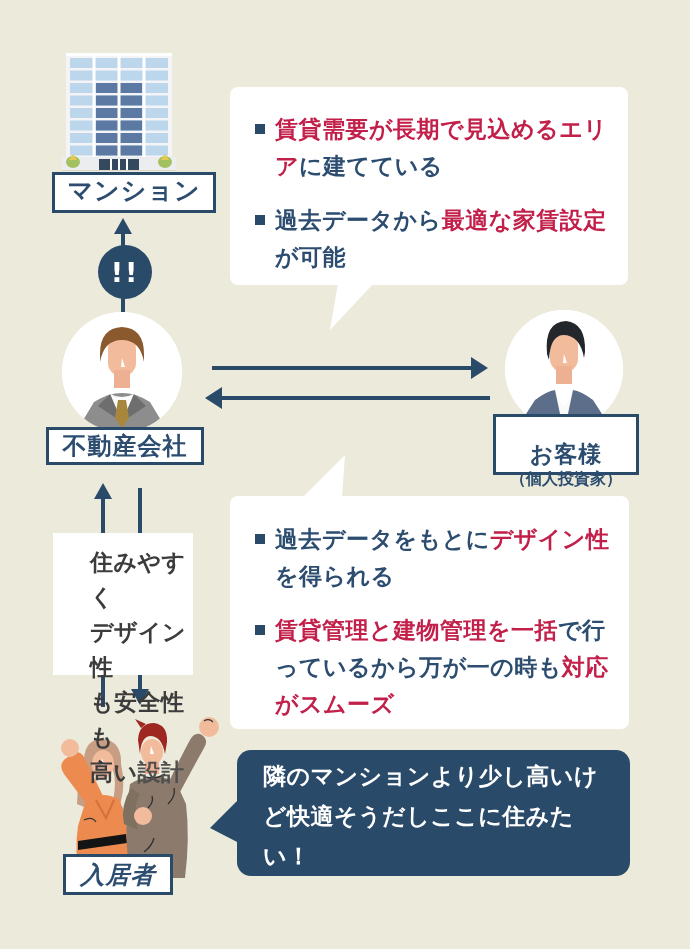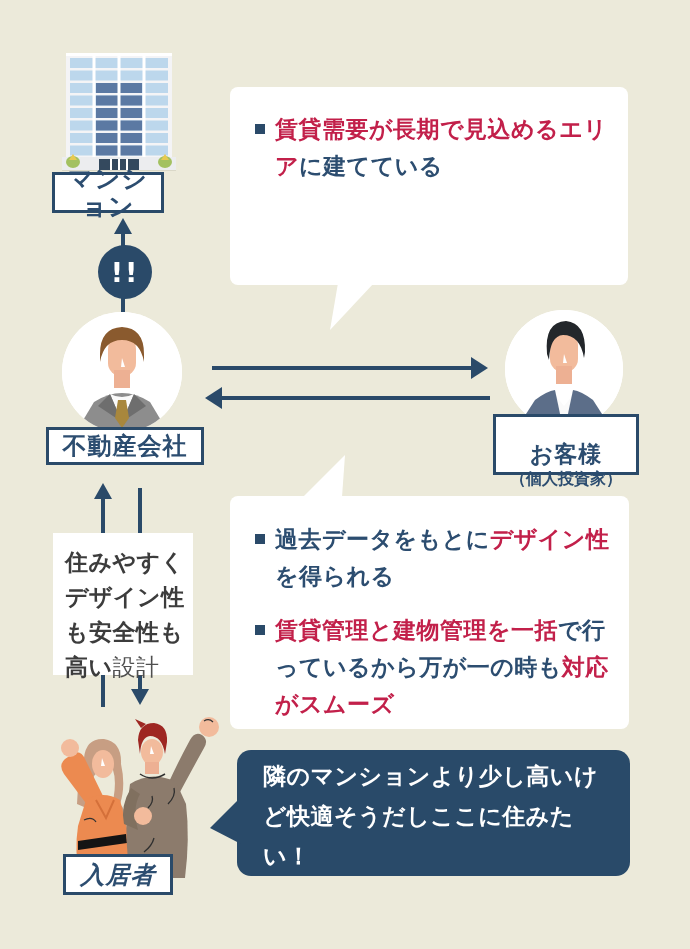--- a/index.html
+++ b/index.html
@@ -34,30 +34,30 @@
     display:flex;align-items:center;justify-content:center;z-index:2;}
 
   
   .bubble{position:absolute;background:#fff;border-radius:8px;z-index:4;}
   .bubble-tail{position:absolute;z-index:4;background:#fff;}
   .bubble-list{list-style:none;display:flex;flex-direction:column;gap:17px;}
   .bubble-item{display:flex;align-items:flex-start;justify-content:center;}
   .sq-bullet{flex:0 0 10px;width:10px;height:10px;margin:13px 10px 0 0;background:var(--navy);}
   .bubble-text{font-size:23px;line-height:37px;letter-spacing:.5px;color:var(--navy-text);font-weight:600;}
   .seg-em{color:var(--red);font-weight:700;}
-  .seg-muted{color:#4F4F4F;font-weight:400;}
+  .seg-muted{color:#4F4F4F;font-weight:700;}
 
   .bubble-dark{position:absolute;background:var(--bubble-dark);border-radius:14px;z-index:4;
     display:flex;align-items:flex-end;}
   .bubble-dark .bubble-text{color:#fff;font-weight:700;line-height:40px;}
   .tail-dark{position:absolute;background:var(--bubble-dark);z-index:4;}
 
   
   .side-note{position:absolute;left:53px;top:533px;width:140px;height:142px;background:#fff;z-index:5;
-    padding:12px 0 0 12px;color:#3C3C3C;font-size:23px;font-weight:700;line-height:35px;letter-spacing:.5px;}
+    padding:12px 0 0 37px;color:#3C3C3C;font-size:23px;font-weight:700;line-height:35px;letter-spacing:.5px;}
 </style>
 </head>
 <body>
 
 <div class="page">
 
   <svg style="position:absolute;left:60px;top:50px;z-index:2;" width="118" height="124" viewBox="0 0 118 124">
     <rect x="2" y="118" width="114" height="3" fill="#DAD8C8"></rect>
     <rect x="6" y="3" width="106" height="104" fill="#F4F4F6"></rect>
     <rect x="6" y="3" width="106" height="3" fill="#FFFFFF"></rect>
@@ -88,21 +88,21 @@
     <rect x="39" y="109" width="40" height="11" fill="#34495E"></rect>
     <rect x="50" y="109" width="2" height="11" fill="#fff"></rect>
       <rect x="58" y="109" width="2" height="11" fill="#fff"></rect>
     <rect x="66" y="109" width="2" height="11" fill="#fff"></rect>
     <ellipse cx="13" cy="112" rx="7" ry="6" fill="#A3C161"></ellipse>
     <ellipse cx="105" cy="112" rx="7" ry="6" fill="#A3C161"></ellipse>
     <path d="M13,104 l4,6 h-8 z" fill="#E8C94F"></path>
     <path d="M105,104 l4,6 h-8 z" fill="#E8C94F"></path>
   </svg>
 
-  <div class="label-box" style="left:52px;top:172px;width:112px;height:41px;">
+  <div class="label-box" style="left:52px;top:172px;width:164px;height:41px;font-family:Liberation Mono, monospace;">
     <span class="main">マンション</span>
   </div>
 
   <div>
     <div class="arrow-head head-up" style="left:114px;top:218px;"></div>
     <div class="arrow-line" style="left:121px;top:232px;width:4px;height:80px;"></div>
     <div class="alert-badge">!!</div>
   </div>
 
   <div class="avatar" style="left:62px;top:312px;width:120px;height:120px;">
@@ -149,20 +149,24 @@
   <div>
     <div class="arrow-head head-left" style="left:205px;top:387px;"></div>
     <div class="arrow-line" style="left:221px;top:396px;width:269px;height:4px;"></div>
   </div>
 
   <div class="bubble" style="left:230px;top:87px;width:398px;height:198px;padding:24px 18px 0 25px;">
     <ul class="bubble-list">
       <li class="bubble-item">
         <span class="sq-bullet"></span>
         <div class="bubble-text"><span class="seg-em">賃貸需要が長期で見込めるエリア</span><span>に建てている</span></div>
+      </li>
+      <li class="bubble-item">
+        <span class="sq-bullet"></span>
+        <div class="bubble-text"><span>過去データから</span><span class="seg-em">最適な家賃設定</span><span>が可能</span></div>
       </li>
     </ul>
   </div>
   <div class="bubble-tail" style="left:328px;top:283px;width:46px;height:47px;clip-path:polygon(10px 0,46px 0,2px 47px);"></div>
 
   <div class="bubble" style="left:230px;top:496px;width:399px;height:233px;padding:25px 18px 0 25px;">
     <ul class="bubble-list">
       <li class="bubble-item">
         <span class="sq-bullet"></span>
         <div class="bubble-text"><span>過去データをもとに</span><span class="seg-em">デザイン性</span><span>を得られる</span></div>

